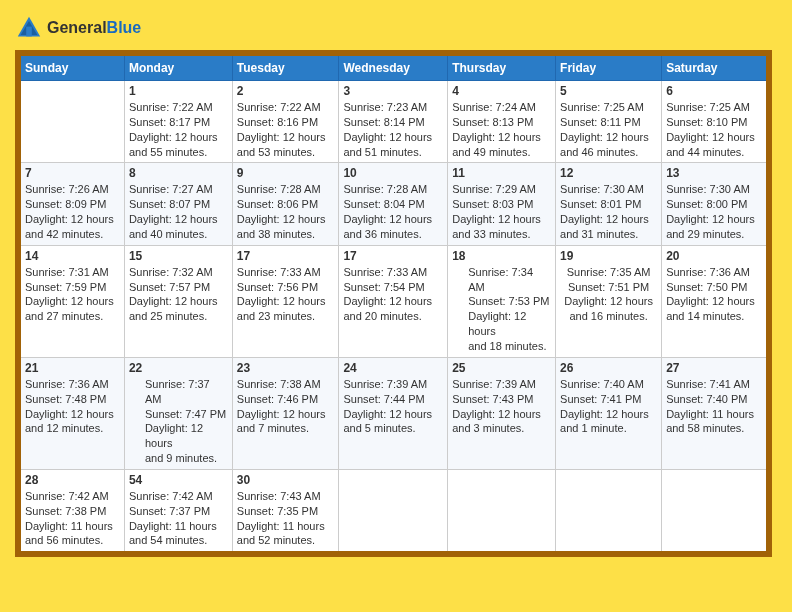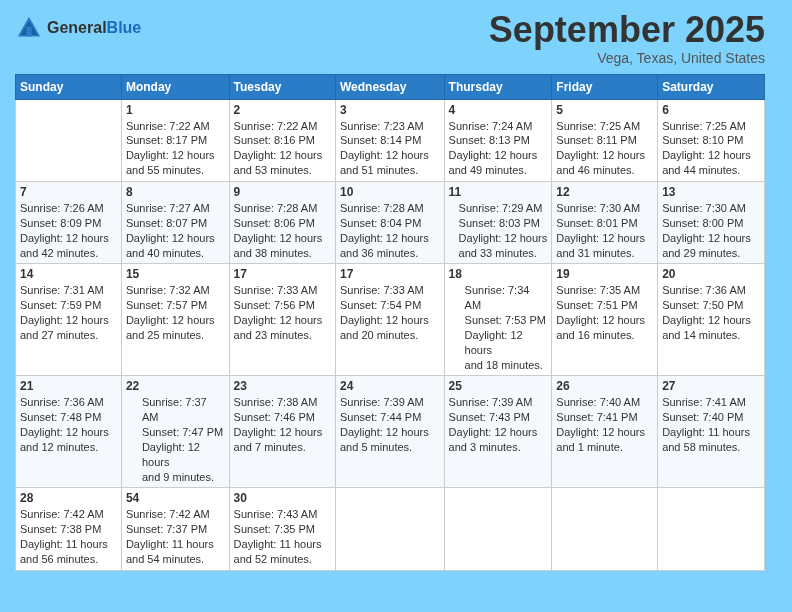--- a/index.html
+++ b/index.html
@@ -6,22 +6,22 @@
     body {
       font-family: Arial, sans-serif;
       background: #fff;
       width: 792px;
       height: 612px;
       overflow: hidden;
     }
     .page {
       width: 792px;
       min-height: 612px;
-      padding: 10px 27px 10px 15px;
-      background: #7dd3fc;
+      padding: 10px 20px 10px 15px;
+      background: #fde047;
     }
     .header {
       display: flex;
       justify-content: space-between;
       align-items: flex-start;
       margin-bottom: 8px;
     }
     .logo {
       display: flex;
       align-items: center;
@@ -41,21 +41,21 @@
       color: #333;
       line-height: 1.1;
     }
     .location {
       font-size: 14px;
       color: #555;
     }
     .calendar {
       width: 100%;
       border-collapse: collapse;
-      border: 1px solid #a16207;
+      border: 6px solid #a16207;
     }
     .calendar th {
       background-color: #2a7cc7;
       color: #fff;
       font-size: 12px;
       font-weight: bold;
       padding: 5px 4px;
       text-align: left;
       border: 1px solid #2068b0;
     }
@@ -104,24 +104,20 @@
         <polygon points="20,4 36,32 4,32" fill="#2a7cc7"></polygon>
         <polygon points="20,10 32,30 8,30" fill="#1a5fa0"></polygon>
         <rect x="16" y="18" width="8" height="14" fill="#2a7cc7"></rect>
       </svg>
       <div>
         <div style="font-size:16px;font-weight:bold;line-height:1.2;">
           <span style="color:#333;">General</span><span style="color:#1a6bbf;">Blue</span>
         </div>
       </div>
     </div>
-    <div class="title-block">
-      <div class="month-title">September 2025</div>
-      <div class="location">Vega, Texas, United States</div>
-    </div>
   </div>
 
   <table class="calendar">
     <thead>
       <tr>
       <th>Sunday</th>
           <th>Monday</th>
           <th>Tuesday</th>
           <th>Wednesday</th>
           <th>Thursday</th>
@@ -199,21 +195,21 @@
           </td>
           <td>
             <span class="day-number">10</span>
             <div class="day-info" style="white-space: pre-line;">Sunrise: 7:28 AM
 Sunset: 8:04 PM
 Daylight: 12 hours
 and 36 minutes.</div>
           </td>
           <td>
             <span class="day-number">11</span>
-            <div class="day-info" style="white-space: pre-line; margin-left: 10px;">Sunrise: 7:29 AM
+            <div class="day-info" style="white-space: pre-line;">Sunrise: 7:29 AM
 Sunset: 8:03 PM
 Daylight: 12 hours
 and 33 minutes.</div>
           </td>
           <td>
             <span class="day-number">12</span>
             <div class="day-info" style="white-space: pre-line;">Sunrise: 7:30 AM
 Sunset: 8:01 PM
 Daylight: 12 hours
 and 31 minutes.</div>
@@ -257,21 +253,21 @@
           </td>
           <td>
             <span class="day-number">18</span>
             <div class="day-info" style="white-space: pre-line; margin-left: 16px;">Sunrise: 7:34 AM
 Sunset: 7:53 PM
 Daylight: 12 hours
 and 18 minutes.</div>
           </td>
           <td>
             <span class="day-number">19</span>
-            <div class="day-info" style="white-space: pre-line;">Sunrise: 7:35 AM
+            <div class="day-info" style="white-space: pre-line; text-align: center;">Sunrise: 7:35 AM
 Sunset: 7:51 PM
 Daylight: 12 hours
 and 16 minutes.</div>
           </td>
           <td>
             <span class="day-number">20</span>
             <div class="day-info" style="white-space: pre-line;">Sunrise: 7:36 AM
 Sunset: 7:50 PM
 Daylight: 12 hours
 and 14 minutes.</div>

